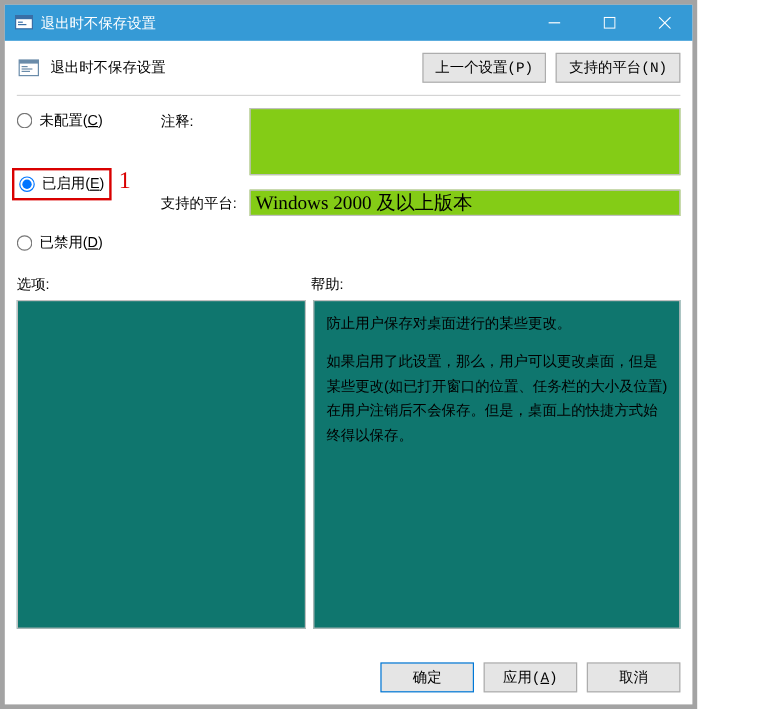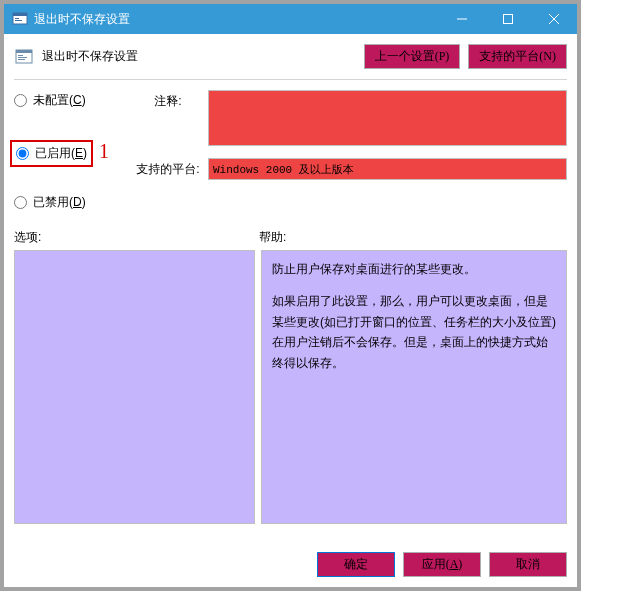--- a/index.html
+++ b/index.html
@@ -7,40 +7,40 @@
   .titlebar{height:30px;background:#359ad6;color:#fff;display:flex;align-items:center;padding:0 0 0 8px}
   .titlebar .app-icon{width:16px;height:16px;display:inline-flex;align-items:center;justify-content:center;margin-right:6px}
   .titlebar .title{flex:1;font-size:12px}
   .titlebar .win-controls{display:flex;height:100%}
   .win-btn{width:46px;height:100%;display:flex;align-items:center;justify-content:center;color:#fff}
   .client{flex:1;padding:8px 10px 10px 10px;display:flex;flex-direction:column;box-sizing:border-box}
   .header-row{display:flex;align-items:center;gap:8px;margin:2px 0 8px 0}
   .header-row .hdr-icon{width:20px;height:20px;display:inline-flex;align-items:center;justify-content:center}
   .header-row .hdr-title{font-size:12px}
   .nav-btns{margin-left:auto;display:flex;gap:8px}
-  button.std{background:#be185d;border:1px solid #adadad;padding:3px 10px;font-size:12px;font-family:Liberation Serif, serif;min-width:90px}
+  button.std{background:#e5e5e5;border:1px solid #adadad;padding:3px 10px;font-size:12px;font-family:Liberation Mono, monospace;min-width:90px}
   button.std.default{border-color:#0078d7}
   .hr{height:1px;background:#d4d4d4;margin:2px 0 10px 0}
   .config-area{display:flex;gap:10px}
   .radio-col{width:110px;display:flex;flex-direction:column;gap:31px;padding-top:2px}
   .radio-item{display:flex;align-items:center;gap:6px}
   .radio-item input{margin:0}
   .radio-item label u{text-decoration:underline}
   .radio-item.highlighted{outline:2px solid #d90000;outline-offset:2px;padding:1px 2px}
   .annotation{color:#d90000;font-size:20px;font-family:"Times New Roman",serif;align-self:center;margin-left:2px}
   .fields-col{flex:1;display:flex;flex-direction:column;gap:12px}
   .field-row{display:flex;align-items:flex-start;gap:6px}
-  .field-row .flabel{width:68px;text-align:center;padding-top:3px}
-  .field-row textarea, .field-row input.ro{flex:1;border:1px solid #c0c0c0;background:#ef4444;font-family:Liberation Mono, monospace;font-size:11px;padding:3px 4px;resize:none;box-sizing:border-box}
+  .field-row .flabel{width:68px;text-align:left;padding-top:3px}
+  .field-row textarea, .field-row input.ro{flex:1;border:1px solid #c0c0c0;background:#84cc16;font-family:Liberation Serif, serif;font-size:16px;padding:3px 4px;resize:none;box-sizing:border-box}
   .comment-ta{height:56px}
   .platform-in{height:22px}
   .mid-labels{display:flex;margin-top:18px;margin-bottom:4px}
   .mid-labels .l-opt{width:245px}
   .panels{display:flex;gap:6px;flex:1;min-height:0}
-  .panel{border:1px solid #c0c0c0;background:#c4b5fd;overflow:auto}
+  .panel{border:1px solid #c0c0c0;background:#0f766e;overflow:auto}
   .panel.options{width:239px}
   .panel.help{flex:1;padding:8px 10px;line-height:1.7}
   .help p{margin:0 0 12px 0}
   .footer{display:flex;justify-content:flex-end;gap:8px;margin-top:28px}
   .footer button.std{min-width:78px}
   u{text-decoration:underline}
 </style>
 </head>
 <body>
 

